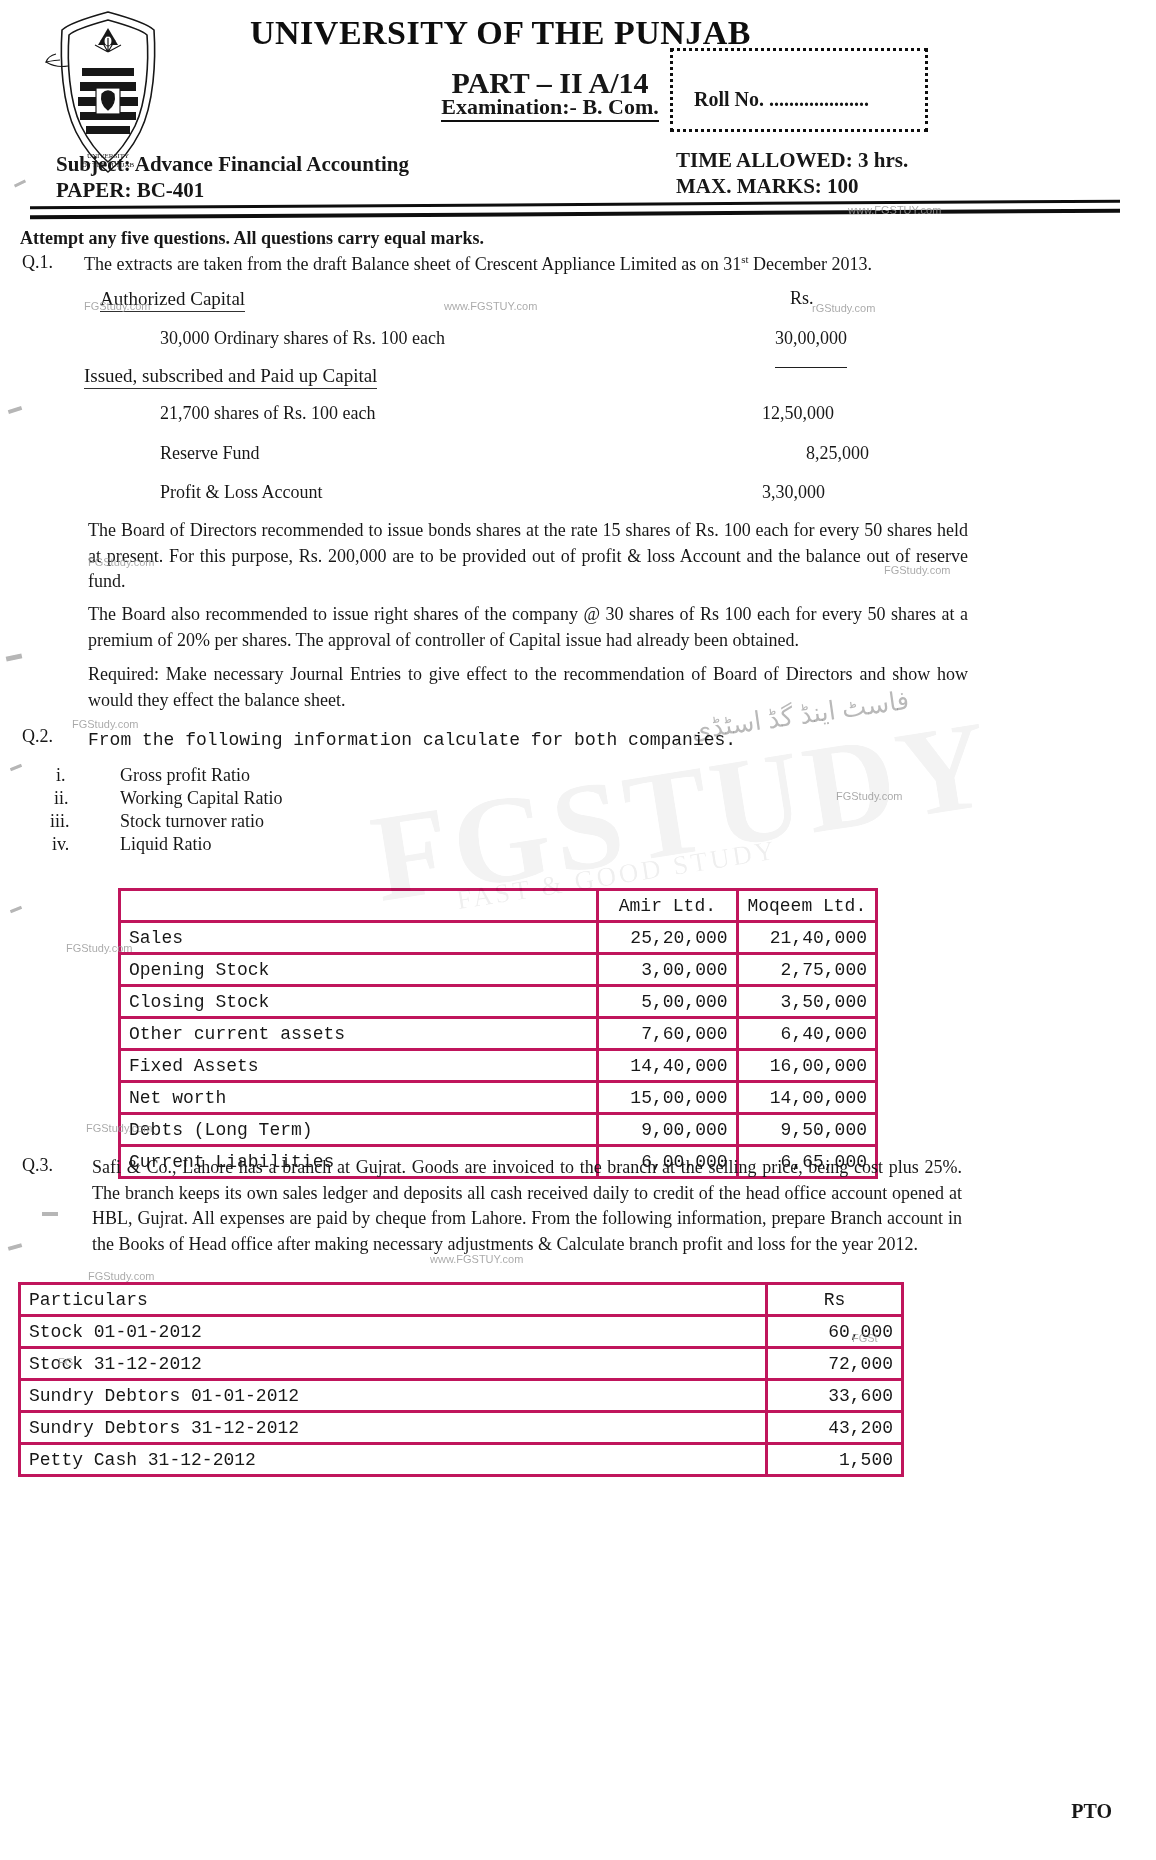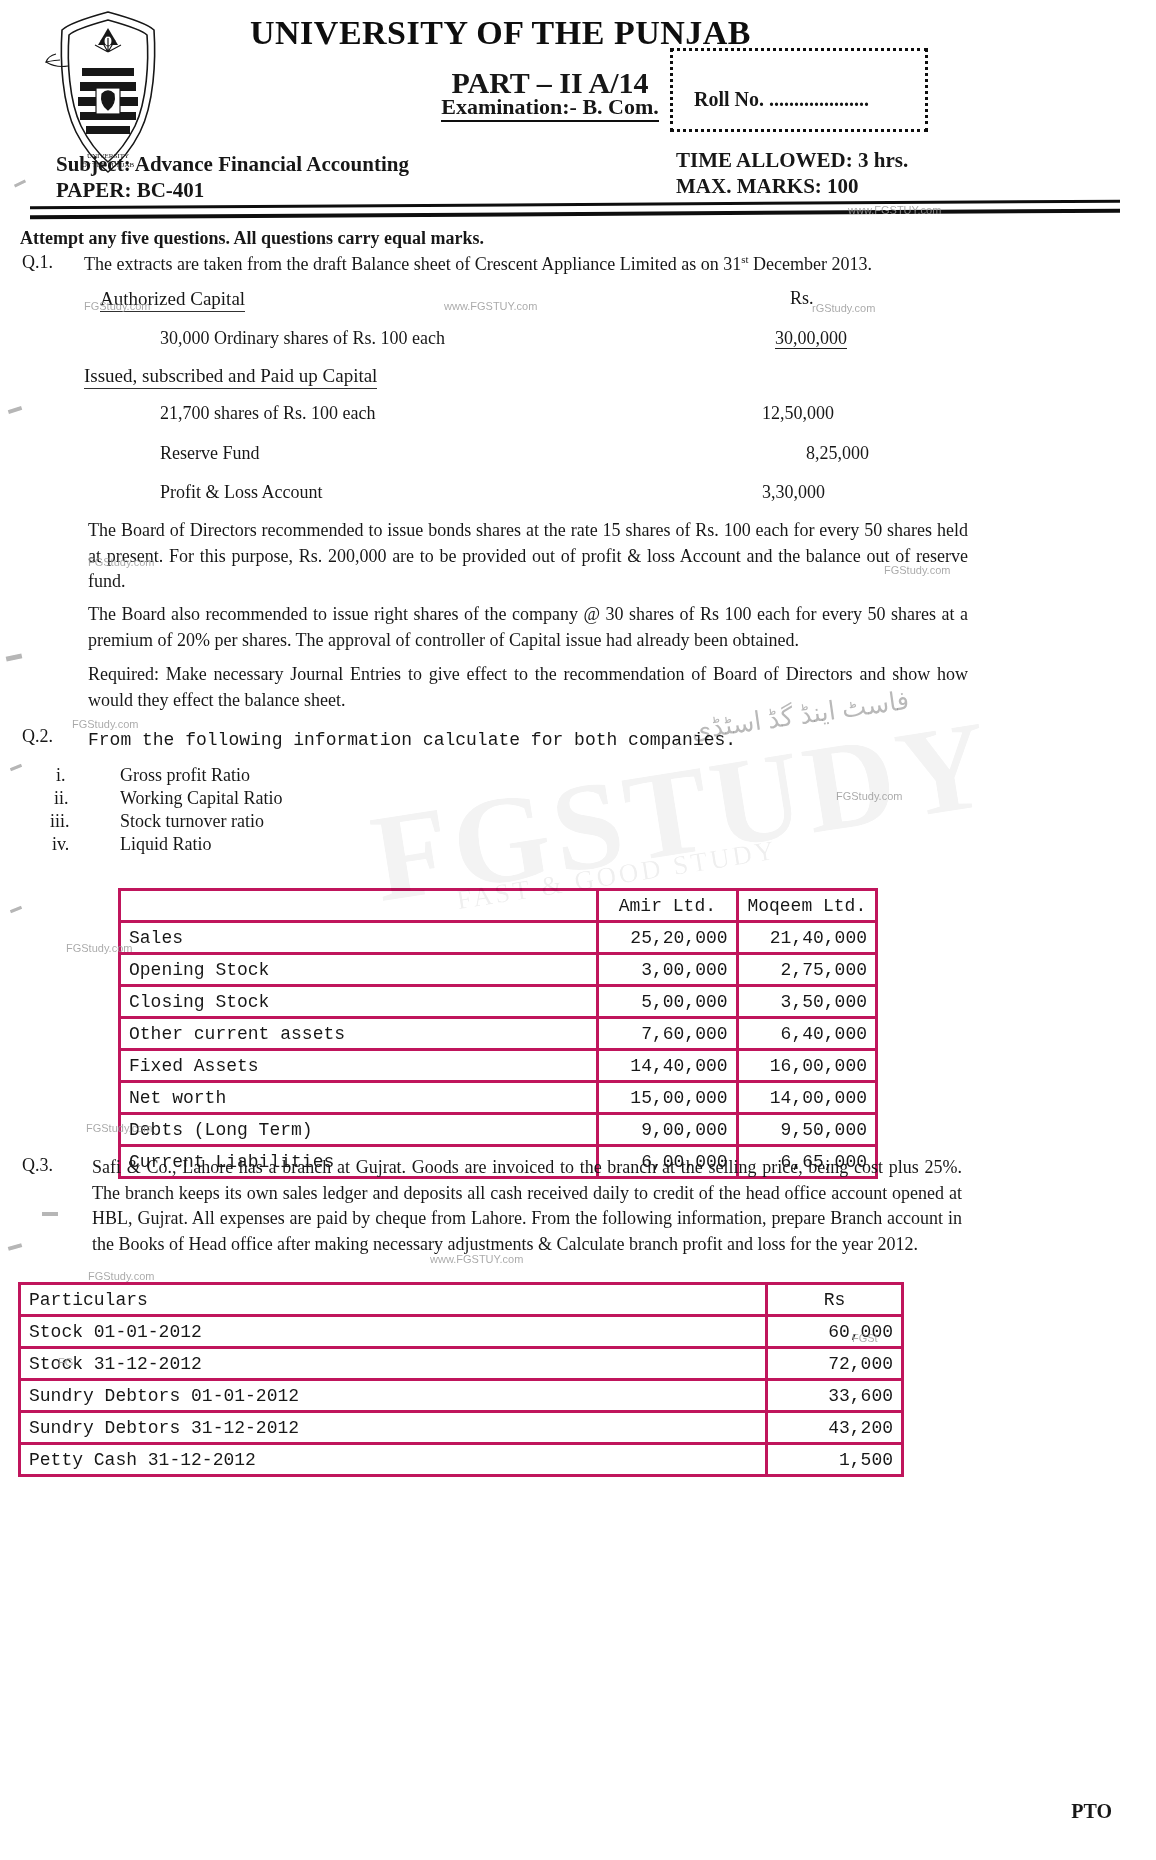--- a/index.html
+++ b/index.html
@@ -155,21 +155,21 @@
     position: absolute;
     font-size: 18px;
   }
   .amount {
     position: absolute;
     font-size: 18px;
     text-align: left;
   }
   .amount-ul {
     border-bottom: 1px solid #222;
-    padding-bottom: 0;
+    padding-bottom: 19px;
   }
   sup { font-size: 11px; }
 
   
   .roman {
     position: absolute;
     font-size: 18px;
   }
   .romantext {
     position: absolute;

